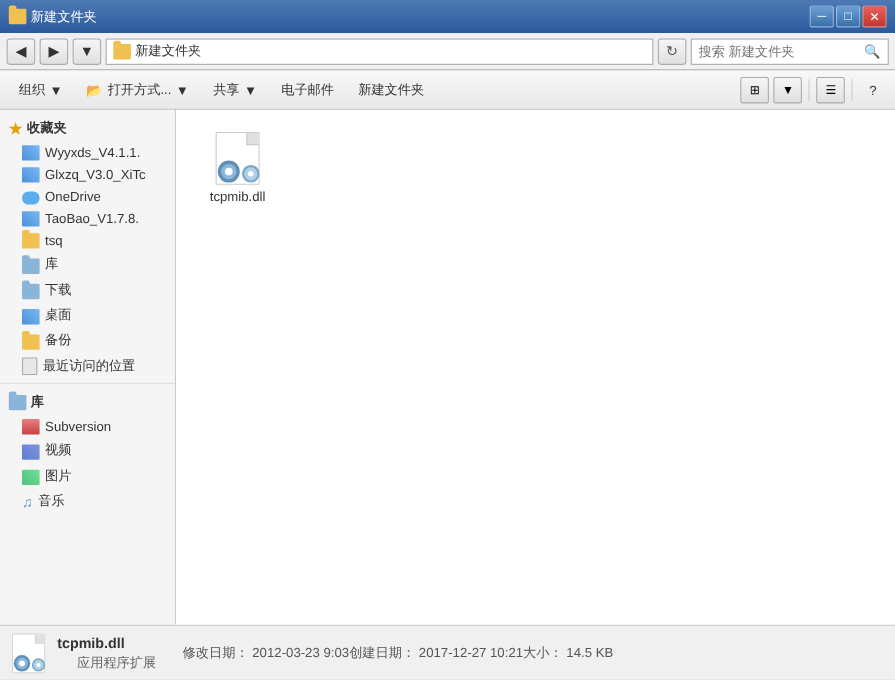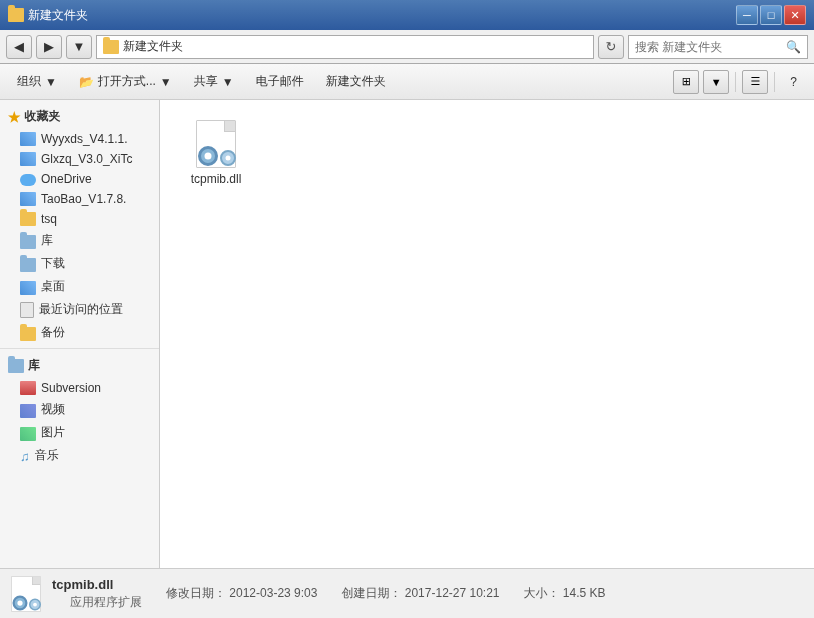--- a/index.html
+++ b/index.html
@@ -486,21 +486,20 @@
       font-weight: bold;
       color: #333;
     }
     .status-detail {
       font-size: 12px;
       color: #666;
       margin-left: 18px;
     }
     .status-meta {
       display: flex;
-      gap: 24px;
       margin-left: 16px;
     }
     .meta-item {
       font-size: 12px;
       color: #555;
     }
   </style>
 </head>
 <body>
 
@@ -598,26 +597,26 @@
     </div>
     <div class="sidebar-item">
       <div class="icon-folder-blue"></div>
       <span>下载</span>
     </div>
     <div class="sidebar-item">
       <div class="icon-stack"></div>
       <span>桌面</span>
     </div>
     <div class="sidebar-item">
+      <div class="icon-folder"></div>
+      <span>备份</span>
+    </div>
+    <div class="sidebar-item">
       <div class="icon-generic"></div>
       <span>最近访问的位置</span>
-    </div>
-    <div class="sidebar-item">
-      <div class="icon-folder"></div>
-      <span>备份</span>
     </div>
 
     <div class="sidebar-divider"></div>
 
     <div class="sidebar-section-lib">
       <div class="icon-folder-blue"></div>
       <span>库</span>
     </div>
 
     <div class="sidebar-item">

